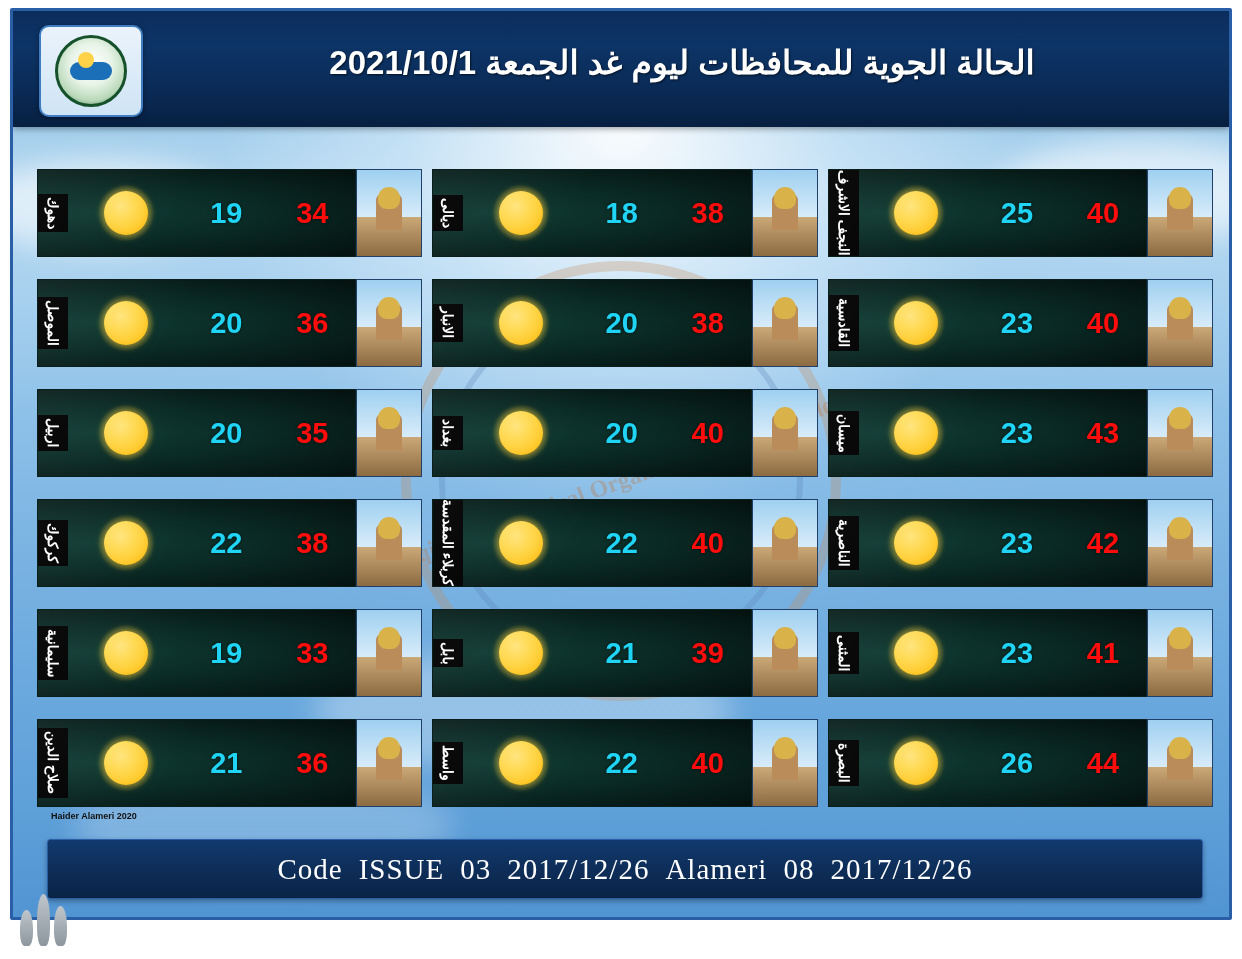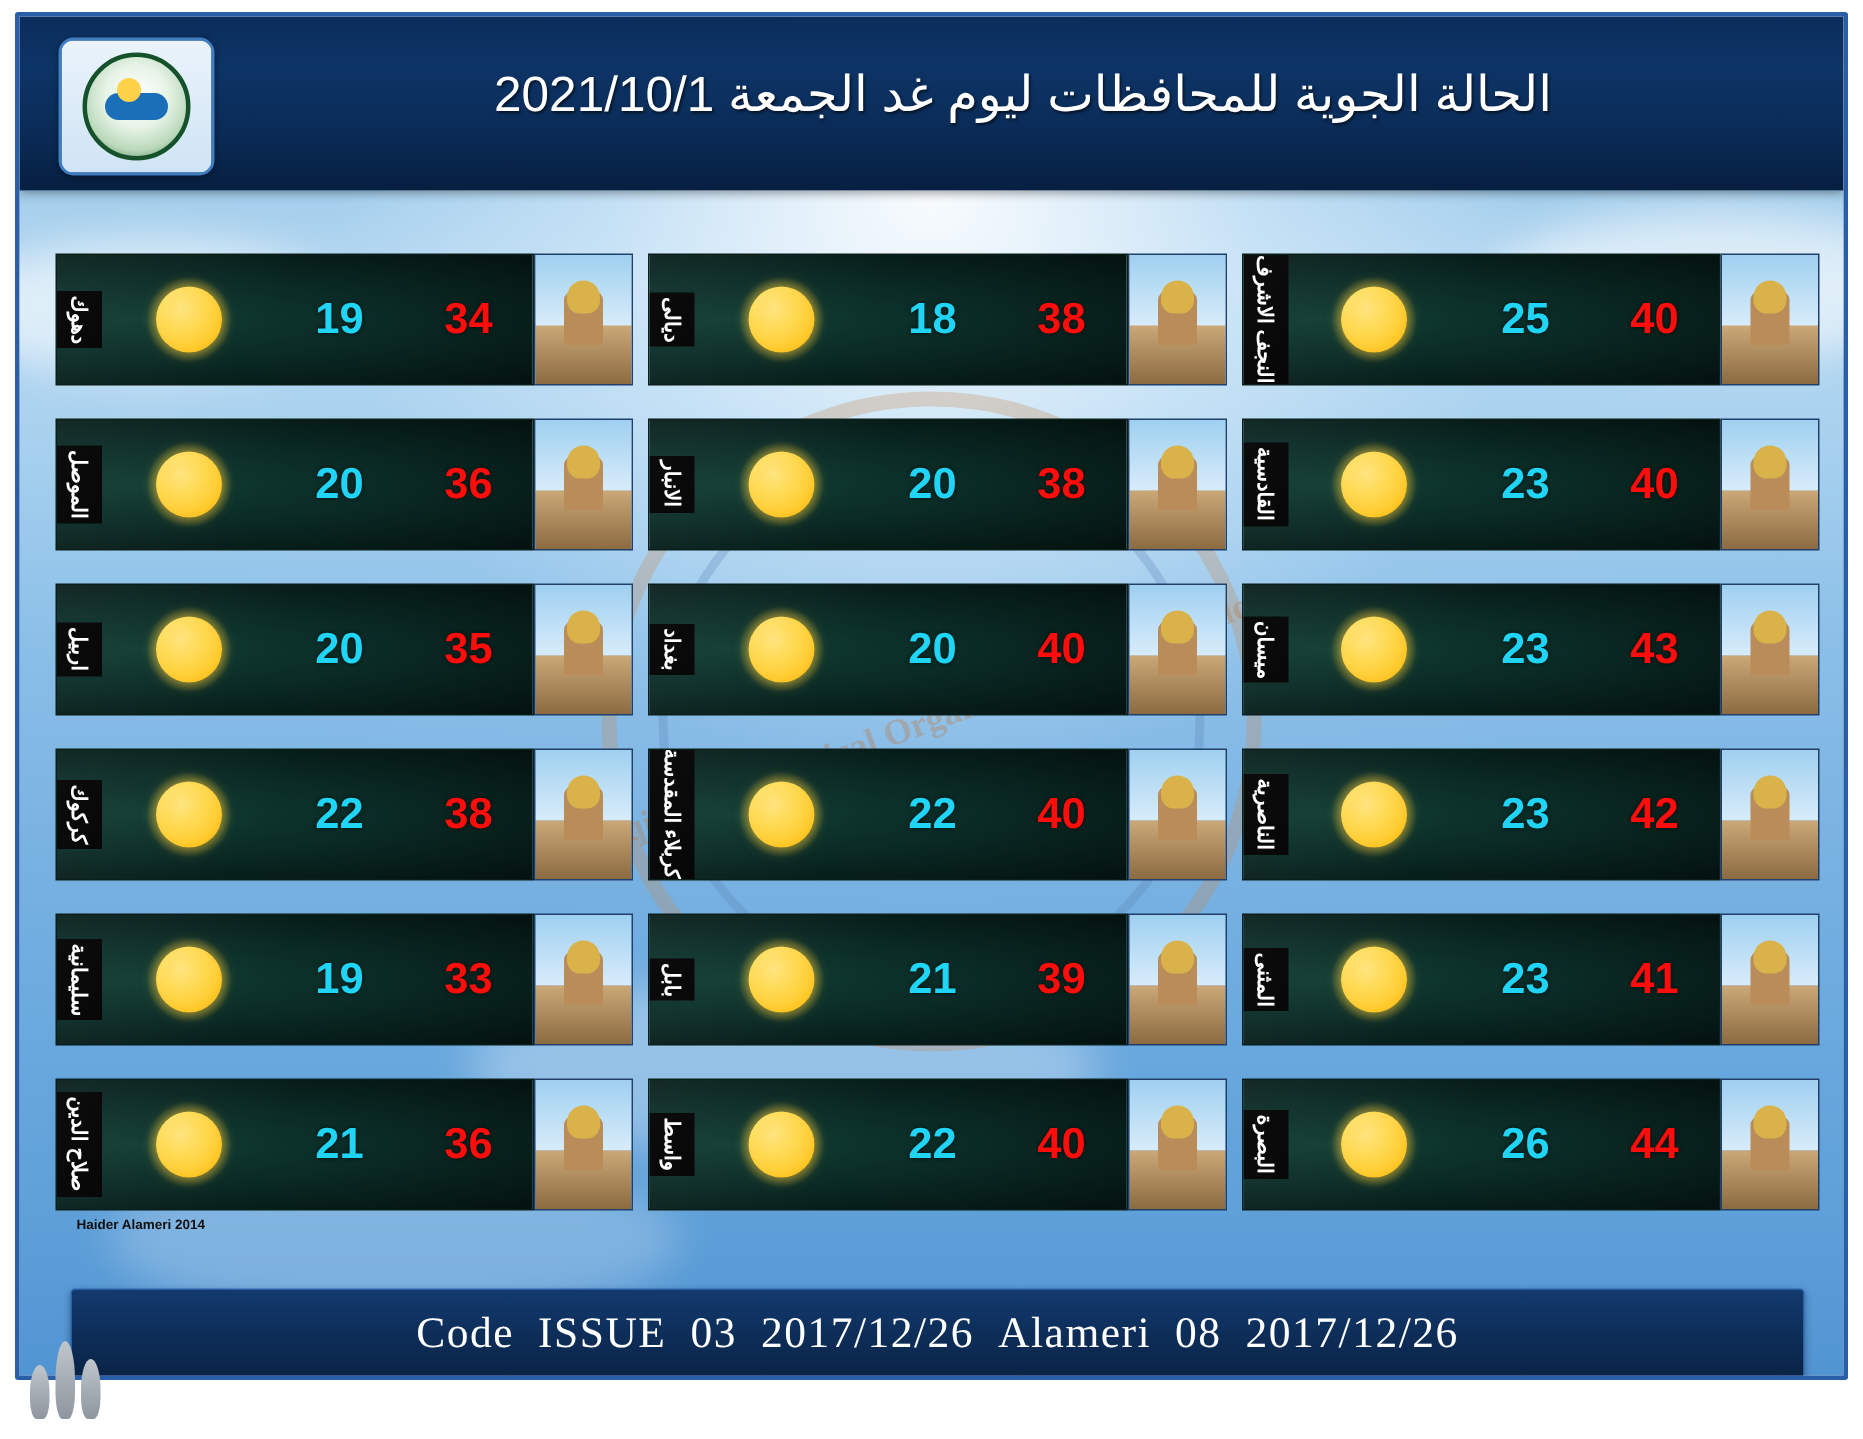--- a/index.html
+++ b/index.html
@@ -60,21 +60,21 @@
     z-index: 5;
   }
   #header-title {
     position: absolute;
     right: 22px;
     top: 32px;
     width: 1050px;
     text-align: center;
     color: #ffffff;
     font-size: 33px;
-    font-weight: normal;
+    font-weight: bold;
     direction: rtl;
     letter-spacing: 0.5px;
     text-shadow: 1px 1px 2px rgba(0,0,0,0.6);
   }
   #logo-box {
     position: absolute;
     left: 26px;
     top: 14px;
     width: 100px;
     height: 88px;
@@ -272,21 +272,20 @@
     border-radius: 3px;
     color: #ffffff;
     font-family: "Liberation Serif", serif;
     font-size: 29px;
     display: flex;
     align-items: center;
     justify-content: center;
     letter-spacing: 1px;
     z-index: 4;
     box-shadow: 0 2px 5px rgba(0,0,0,0.35);
-    margin-top: 20px;
   }
   #footer span { margin: 0 8px; }
 
   
   #watermark {
     position: absolute;
     left: 50%;
     top: 470px;
     transform: translate(-50%,-50%);
     width: 420px;
@@ -646,21 +645,21 @@
         <div class="city-name">البصرة</div>
         <div class="wx-icon">
             <div class="sun"></div>
           </div>
         <div class="temp-min">26</div>
         <div class="temp-max">44</div>
       </div>
     </div>
   </div>
 
-  <div id="credit">Haider Alameri 2014</div>
+  <div id="credit">Haider Alameri 2020</div>
 
   <div id="footer">
     <span>Code</span>
     <span>ISSUE</span>
     <span>03</span>
     <span>2017/12/26</span>
     <span>Alameri</span>
     <span>08</span>
     <span>2017/12/26</span>
   </div>

